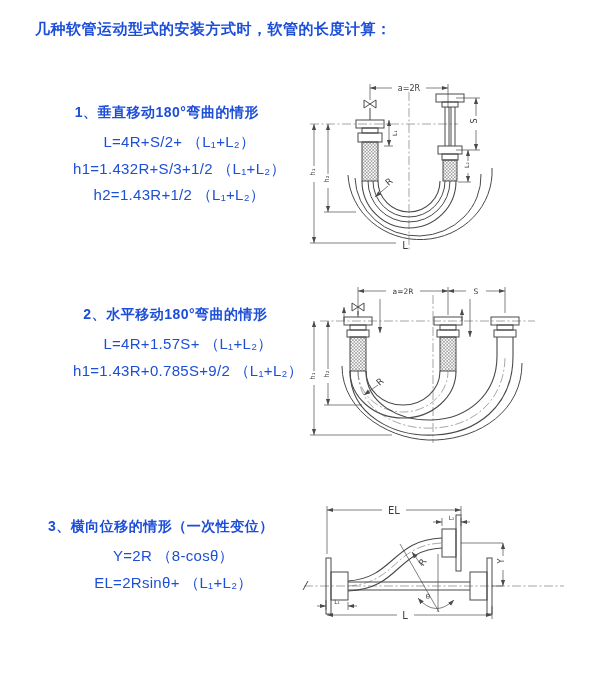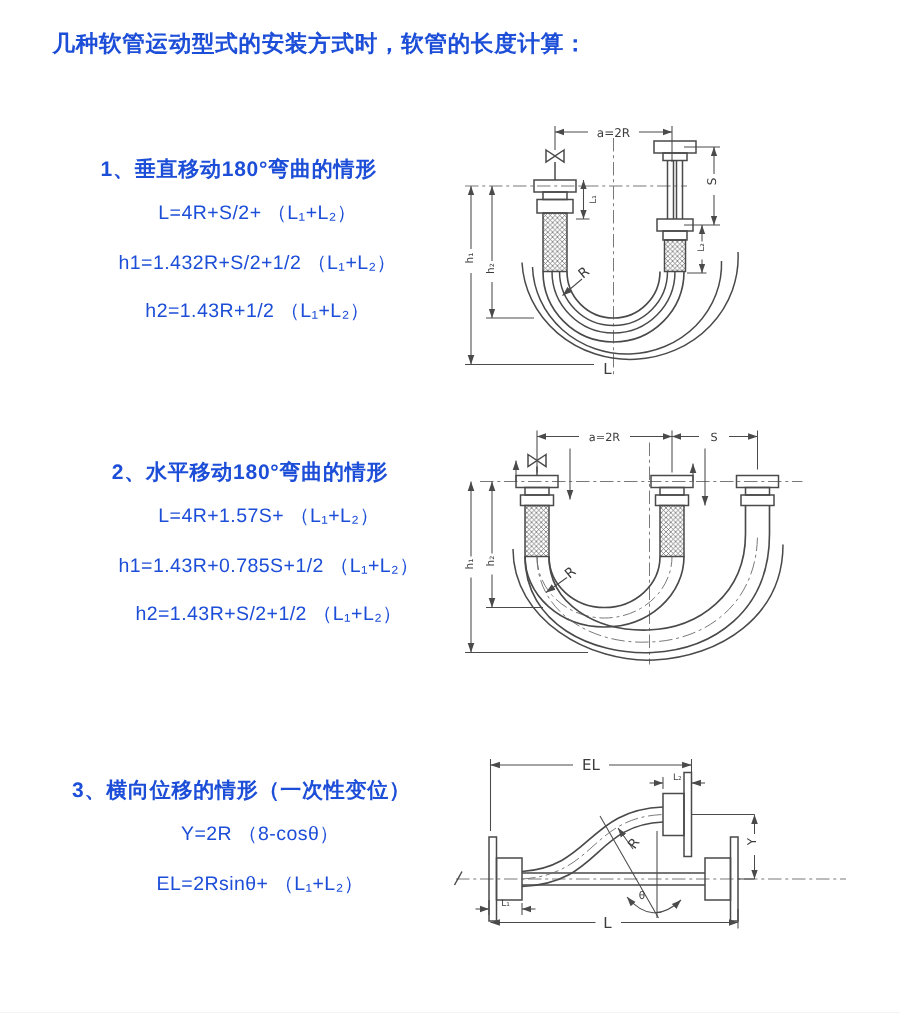--- a/index.html
+++ b/index.html
@@ -15,22 +15,22 @@
   .title{
     position:absolute;left:35px;top:20px;
     font-size:15px;font-weight:bold;letter-spacing:.5px;
     margin:0;
   }
   .case{position:absolute;left:48px;text-align:center;}
   .case h2{
     font-size:14px;font-weight:bold;margin:0 0 7px 0;letter-spacing:.5px;
   }
   .case .formulas p{
-    margin:6px;padding-left:25px;
-    font-size:13px;line-height:26.5px;letter-spacing:.3px;
+    margin:0;padding-left:25px;
+    font-size:15px;line-height:26.5px;letter-spacing:.3px;
     white-space:pre;
   }
   .diagram{position:absolute;}
   svg{display:block;}
   svg text{
     font-family:"DejaVu Sans","Liberation Sans",sans-serif;
     fill:#3c3c3c;
   }
   .obj{stroke:#4a4a4a;fill:none;stroke-width:1;}
   .obj2{stroke:#4a4a4a;fill:none;stroke-width:1.1;}
@@ -41,21 +41,21 @@
 <body>
 
 <div class="page">
 
   <h1 class="title">几种软管运动型式的安装方式时，软管的长度计算：</h1>
 
   <section class="case" style="top:104px;">
     <h2>1、垂直移动180°弯曲的情形</h2>
     <div class="formulas">
       <p>L=4R+S/2+ （L₁+L₂）</p>
-      <p>h1=1.432R+S/2+1/2 （L₁+L₂）</p>
+      <p>h1=1.432R+S/3+1/2 （L₁+L₂）</p>
       <p>h2=1.43R+1/2 （L₁+L₂）</p>
     </div>
   </section>
 
   <div class="diagram" style="left:298px;top:78px;">
     <svg width="250" height="175" viewBox="0 0 250 175">
       <defs>
         <marker id="ar1" viewBox="0 0 10 10" refX="10" refY="5" markerWidth="9" markerHeight="9" orient="auto-start-reverse">
           <path d="M0,1.5 L10,5 L0,8.5 z" fill="#4a4a4a"></path>
         </marker>
@@ -144,22 +144,21 @@
       </g>
 
       <text x="107" y="171" font-size="10" text-anchor="middle">L</text>
     </svg>
   </div>
 
   <section class="case" style="top:306px;">
     <h2>2、水平移动180°弯曲的情形</h2>
     <div class="formulas">
       <p>L=4R+1.57S+ （L₁+L₂）</p>
-      <p>h1=1.43R+0.785S+1/2 （L₁+L₂）</p>
-      <p>h2=1.43R+S/2+1/2 （L₁+L₂）</p>
+      <p>h1=1.43R+0.785S+9/2 （L₁+L₂）</p>
     </div>
   </section>
 
   <div class="diagram" style="left:300px;top:281px;">
     <svg width="260" height="170" viewBox="0 0 260 170">
       <defs>
         <marker id="ar2" viewBox="0 0 10 10" refX="10" refY="5" markerWidth="9" markerHeight="9" orient="auto-start-reverse">
           <path d="M0,1.5 L10,5 L0,8.5 z" fill="#4a4a4a"></path>
         </marker>
         <pattern id="hx2" width="3.2" height="3.2" patternUnits="userSpaceOnUse">

